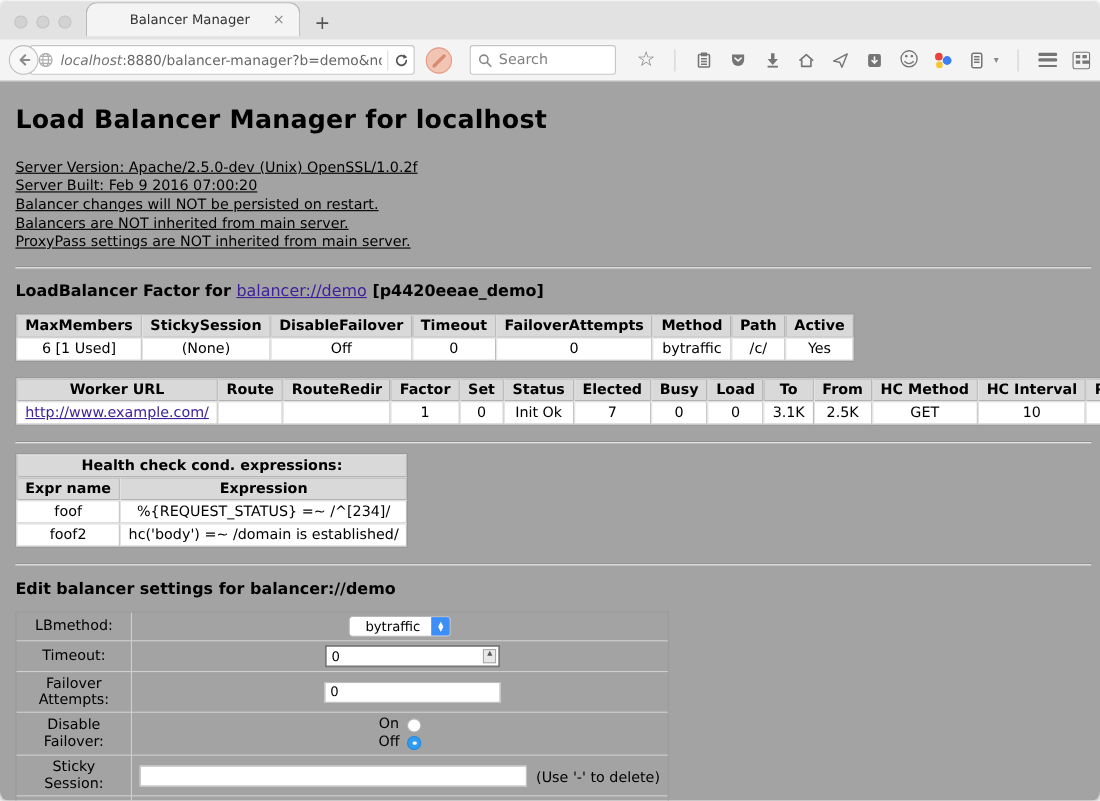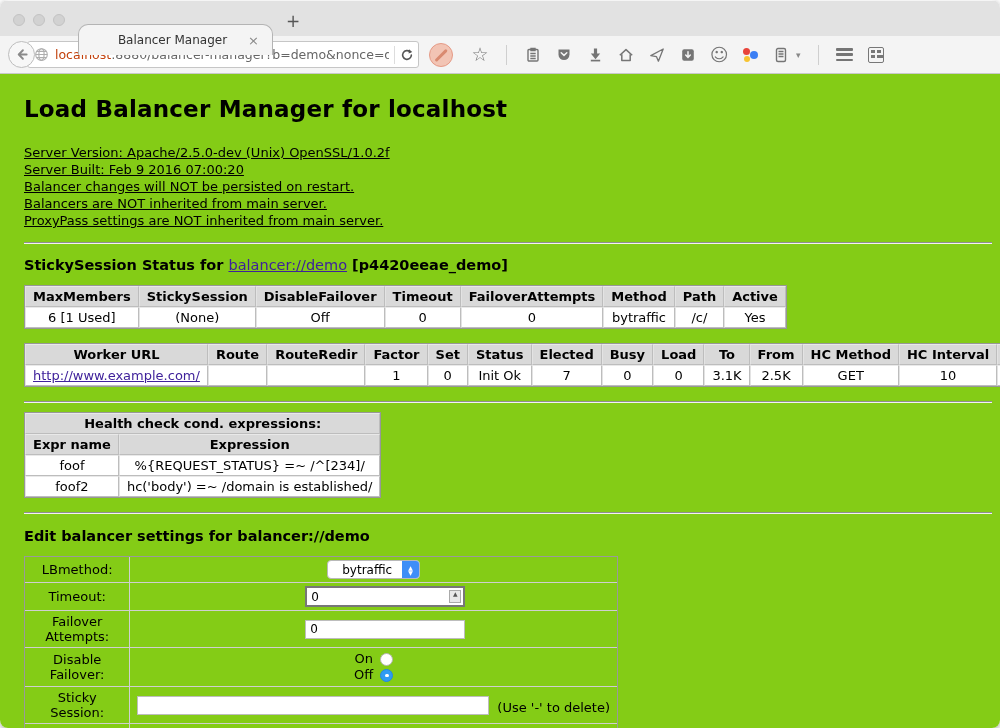--- a/index.html
+++ b/index.html
@@ -4,35 +4,35 @@
 <style>
   * { box-sizing: border-box; margin: 0; padding: 0; }
   html,body { width:1000px; height:728px; background:#fff; font-family:"DejaVu Sans", sans-serif; }
   .window { width:1000px; height:728px; border-radius:8px; overflow:hidden; position:relative;
             box-shadow:0 2px 6px rgba(0,0,0,.35); background:#fff; }
 
   
   .tabbar { height:36px; background:#e2e2e2; position:relative; border-top:1px solid #f5f5f5; }
   .traffic { position:absolute; left:13px; top:13px; display:flex; gap:8px; }
   .traffic span { width:12px; height:12px; border-radius:50%; background:#d2d2d2; border:1px solid #c3c3c3; display:block; }
-  .tab { position:absolute; left:78px; top:23px; width:195px; height:31px; background:#f4f4f4;
+  .tab { position:absolute; left:78px; top:1px; width:195px; height:31px; background:#f4f4f4;
          border:1px solid #b4b4b4; border-bottom:none; border-radius:10px 10px 0 0;
          display:flex; align-items:center; justify-content:center; font-size:12px; color:#333; }
   .tab .title { flex:1; text-align:center; padding-left:18px; white-space:nowrap; overflow:hidden; }
   .tab .close { width:18px; color:#888; font-size:13px; margin-right:6px; cursor:default; }
   .newtab { position:absolute; left:286px; top:10px; font-size:17px; color:#555; }
 
   .toolbar { height:38px; background:#f4f4f4; border-bottom:1px solid #c9c9c9; display:flex; align-items:center; padding:0 8px; gap:6px; }
   .backbtn { width:27px; height:27px; border-radius:50%; background:#f7f7f7; border:1px solid #bdbdbd;
              display:flex; align-items:center; justify-content:center; flex:0 0 auto; z-index:2; }
   .urlbar { width:392px; height:27px; background:#fff; border:1px solid #c6c6c6; border-radius:3px;
             display:flex; align-items:center; padding:0 4px 0 6px; margin-left:-14px; overflow:hidden; }
   .urlbar .globe { flex:0 0 auto; margin-right:6px; opacity:.8; }
   .urltext { flex:1; font-size:12.5px; white-space:nowrap; overflow:hidden; color:#666; }
-  .urltext .host { color:#c2410c; }
+  .urltext .host { color:#737373;font-style:italic; }
   .urlbar .sep { width:1px; height:18px; background:#ddd; margin:0 5px; }
   .blocked { width:24px; height:24px; border-radius:50%; background:#f2c4b4; border:1px solid #e59a86; position:relative; flex:0 0 auto; margin-left:4px; }
   .blocked::after { content:""; position:absolute; left:3px; top:10.5px; width:16px; height:2.5px; background:#d98a70; transform:rotate(-45deg); border-radius:2px; }
   .searchbox { width:138px; height:27px; background:#fff; border:1px solid #c6c6c6; border-radius:3px;
                display:flex; align-items:center; padding:0 6px; gap:5px; margin-left:10px; }
   .searchbox input { border:none; outline:none; width:100px; font-size:13px; color:#444; font-family:"DejaVu Sans",sans-serif; background:transparent; }
   .searchbox input::placeholder { color:#808080; }
   .icons { display:flex; align-items:center; gap:13px; margin-left:12px; color:#757575; }
   .icons .ic { width:18px; height:18px; display:flex; align-items:center; justify-content:center; }
   .glyph { font-size:16px; color:#757575; line-height:1; }
@@ -46,21 +46,21 @@
   .burger { width:17px; height:13px; display:flex; flex-direction:column; justify-content:space-between; }
   .burger i { height:2.5px; background:#757575; border-radius:1px; display:block; }
   .gridic { width:16px; height:16px; border:1.5px solid #777; border-radius:2px;
             background:
               linear-gradient(#777,#777) 2px 2px/4px 3px no-repeat,
               linear-gradient(#777,#777) 8px 2px/4px 3px no-repeat,
               linear-gradient(#777,#777) 2px 7px/4px 3px no-repeat,
               linear-gradient(#777,#777) 8px 7px/9px 3px no-repeat; }
 
   
-  .content { background:#84cc16; height:654px; padding:6px 8px 0 24px; overflow:hidden; color:#000; }
+  .content { background:#a3a3a3; height:654px; padding:6px 8px 0 14px; overflow:hidden; color:#000; }
   h1 { font-size:23px; font-weight:bold; margin:16px 0 22px 0; letter-spacing:.2px; }
   .srvinfo div { font-size:13px; line-height:17px;text-decoration:underline; }
   hr.rule { border:none; border-top:1px solid #8f8f8f; border-bottom:1px solid #f2f2f2; margin:13px 0; }
   h3 { font-size:14.5px; font-weight:bold; margin:8px 0 12px 0; }
   a { color:#3f219b; text-decoration:underline; }
   h3 a { font-weight:normal; }
 
   table.data { border-collapse:separate; border-spacing:0; border:1px solid #979797; margin:3px 0 14px 0; }
   table.data th { background:#d9d9d9; font-weight:bold; }
   table.data th, table.data td { border:1px solid #bdbdbd; border-top-color:#e9e9e9; border-left-color:#e3e3e3;
@@ -132,20 +132,31 @@
       <span class="urltext"><span class="host">localhost</span><span>:8880/balancer-manager?b=demo&amp;nonce=decc37be-96</span></span>
       <span class="sep"></span>
       <span>
         <svg width="14" height="14" viewBox="0 0 16 16">
             <path d="M13 8 A5 5 0 1 1 11.5 4.4" stroke="#555" stroke-width="1.8" fill="none" stroke-linecap="round"></path>
             <path d="M10.3 1.5 L14 4.5 L9.8 6.2 Z" fill="#555"></path>
           </svg>
       </span>
     </div>
     <div class="blocked"></div>
+    <div class="searchbox">
+      <span>
+        <svg width="14" height="14" viewBox="0 0 16 16">
+            <g stroke="#888" stroke-width="1.6" fill="none">
+              <circle cx="6.7" cy="6.7" r="4.3"></circle>
+              <path d="M10.2 10.2 L14 14" stroke-linecap="round"></path>
+            </g>
+          </svg>
+      </span>
+      <input type="text" placeholder="Search" style="">
+    </div>
     <div class="icons">
       <span class="ic glyph" style="font-size:19px">☆</span>
       <span class="vsep"></span>
       <span class="ic">
         <svg width="16" height="16" viewBox="0 0 16 16">
             <g stroke="#757575" stroke-width="1.4" fill="none">
               <rect x="3" y="2.5" width="10" height="11.5" rx="1"></rect>
               <path d="M6 1.5 h4 v2 h-4 Z" fill="#757575"></path>
               <path d="M5.3 6.5 H10.7 M5.3 9 H10.7 M5.3 11.5 H10.7"></path>
             </g>
@@ -219,21 +230,21 @@
     <div class="srvinfo">
       <div>Server Version: Apache/2.5.0-dev (Unix) OpenSSL/1.0.2f</div>
       <div>Server Built: Feb 9 2016 07:00:20</div>
       <div>Balancer changes will NOT be persisted on restart.</div>
       <div>Balancers are NOT inherited from main server.</div>
       <div>ProxyPass settings are NOT inherited from main server.</div>
     </div>
 
     <hr class="rule">
 
-    <h3><span>StickySession Status for </span><a href="#">balancer://demo</a><span> [p4420eeae_demo]</span></h3>
+    <h3><span>LoadBalancer Factor for </span><a href="#">balancer://demo</a><span> [p4420eeae_demo]</span></h3>
 
     <table class="data">
       <tbody>
           <tr>
         <th>MaxMembers</th>
         <th>StickySession</th>
         <th>DisableFailover</th>
         <th>Timeout</th>
         <th>FailoverAttempts</th>
         <th>Method</th>

